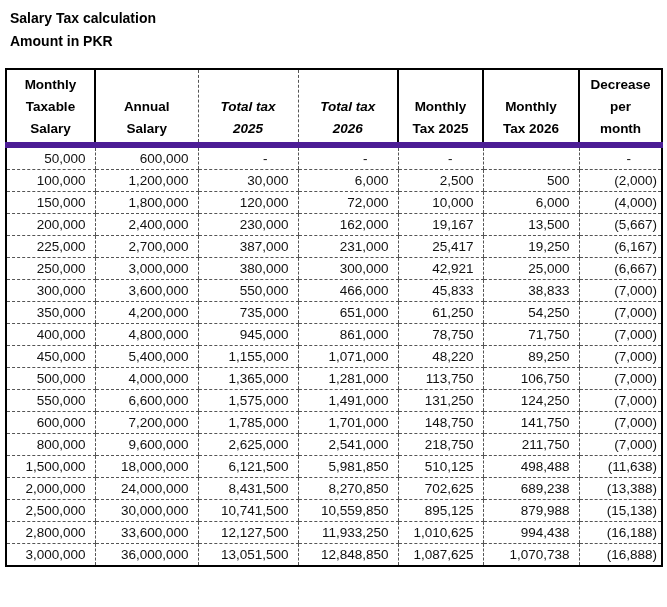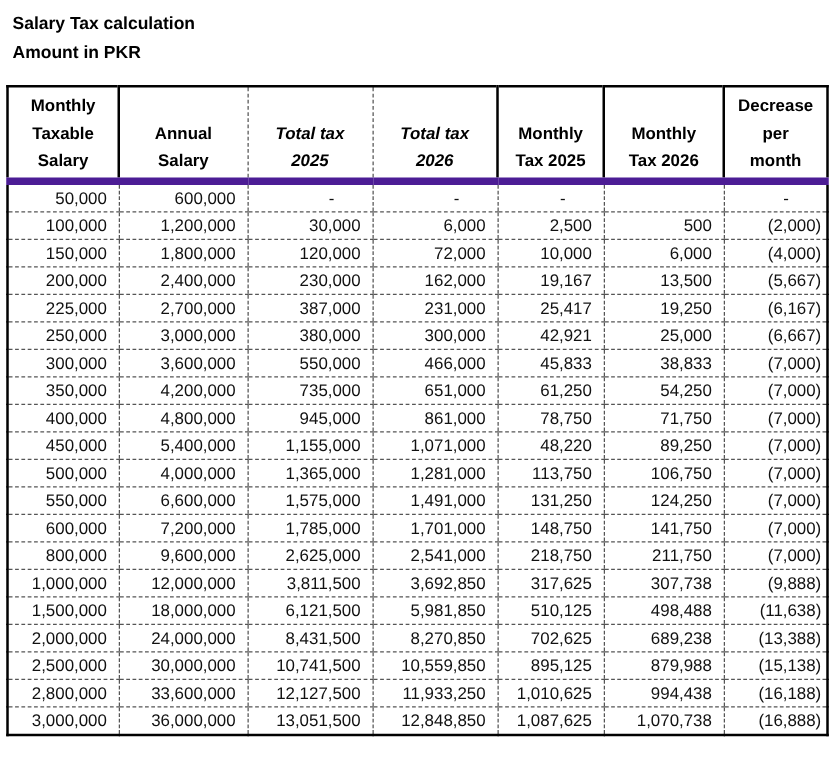--- a/index.html
+++ b/index.html
@@ -248,29 +248,20 @@
         <tr>
           <td>800,000</td>
           <td>9,600,000</td>
           <td>2,625,000</td>
           <td>2,541,000</td>
           <td>218,750</td>
           <td>211,750</td>
           <td>(7,000)</td>
         </tr>
         <tr>
-          <td>1,000,000</td>
-          <td>12,000,000</td>
-          <td>3,811,500</td>
-          <td>3,692,850</td>
-          <td>317,625</td>
-          <td>307,738</td>
-          <td>(9,888)</td>
-        </tr>
-        <tr>
           <td>1,500,000</td>
           <td>18,000,000</td>
           <td>6,121,500</td>
           <td>5,981,850</td>
           <td>510,125</td>
           <td>498,488</td>
           <td>(11,638)</td>
         </tr>
         <tr>
           <td>2,000,000</td>

